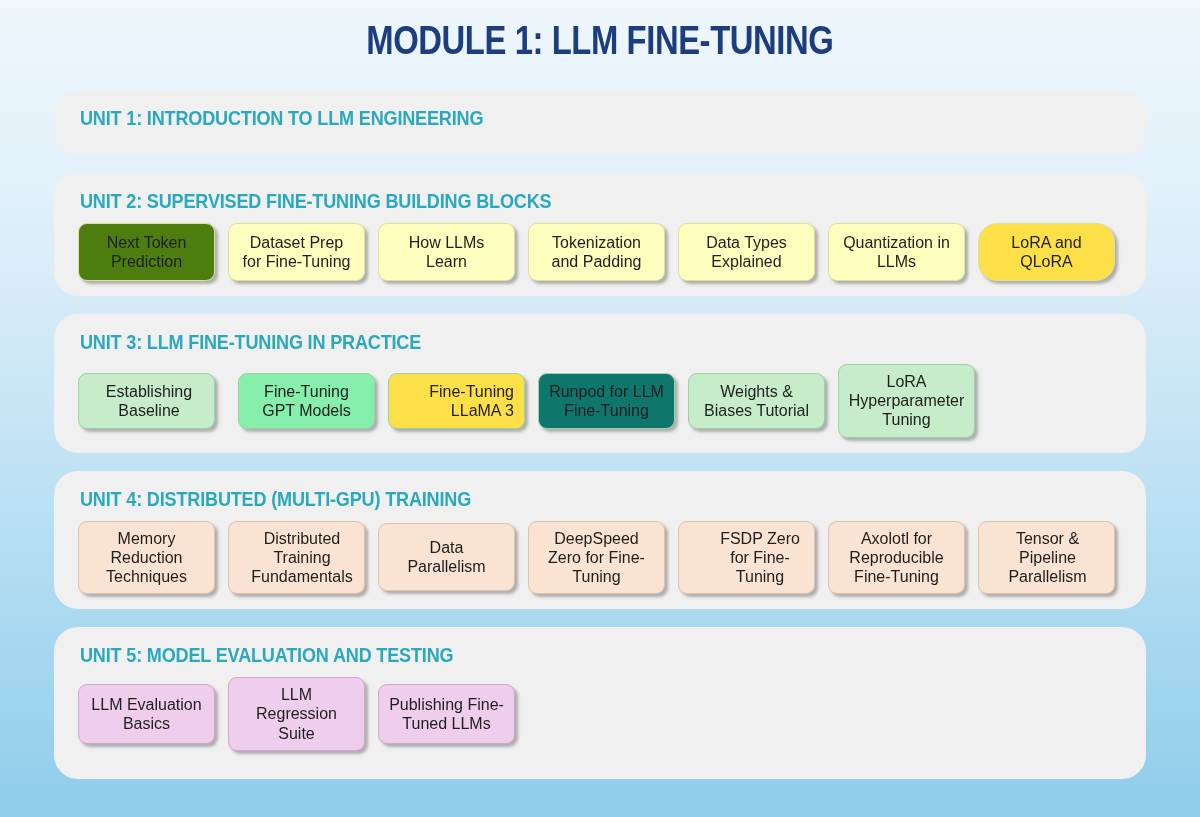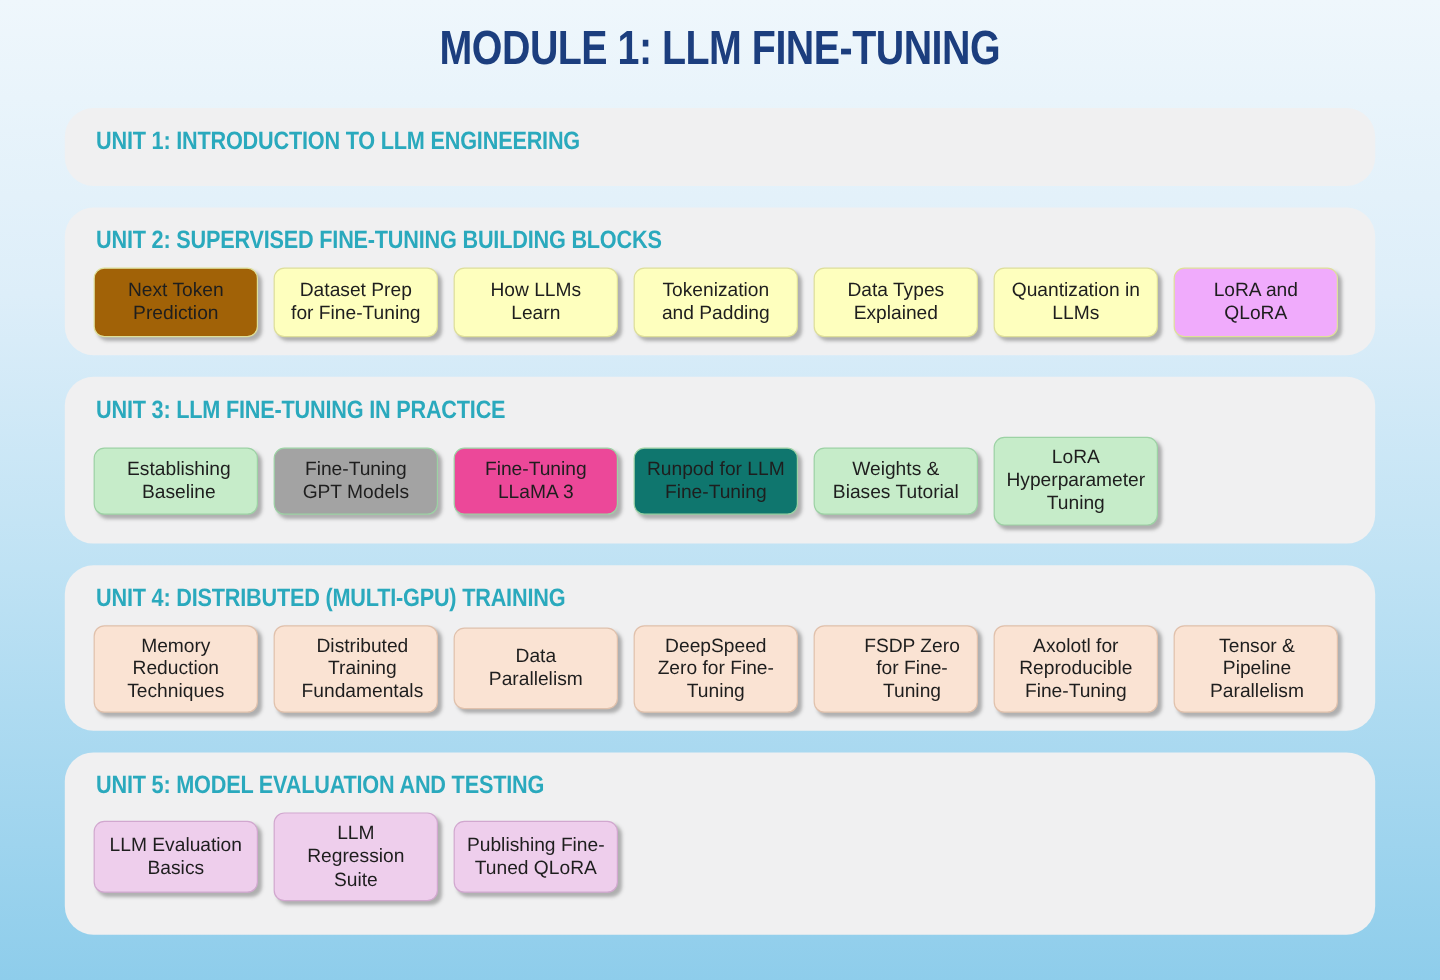--- a/index.html
+++ b/index.html
@@ -95,38 +95,38 @@
     <h2 class="unit-title">
       <span>UNIT 1: INTRODUCTION TO LLM ENGINEERING</span>
     </h2>
   </section>
 
   <section class="unit u1">
     <h2 class="unit-title">
       <span>UNIT 2: SUPERVISED FINE-TUNING BUILDING BLOCKS</span>
     </h2>
     <div class="cards">
-          <div class="card" style="background: #a16207; border-color: rgb(222, 223, 153);">Next Token Prediction</div>
+          <div class="card" style="background: #4d7c0f; border-color: rgb(222, 223, 153);">Next Token Prediction</div>
           <div class="card" style="background: rgb(254, 255, 190); border-color: rgb(222, 223, 153);">Dataset Prep for Fine-Tuning</div>
           <div class="card" style="background: rgb(254, 255, 190); border-color: rgb(222, 223, 153);">How LLMs Learn</div>
           <div class="card" style="background: rgb(254, 255, 190); border-color: rgb(222, 223, 153);">Tokenization and Padding</div>
           <div class="card" style="background: rgb(254, 255, 190); border-color: rgb(222, 223, 153);">Data Types Explained</div>
           <div class="card" style="background: rgb(254, 255, 190); border-color: rgb(222, 223, 153);">Quantization in LLMs</div>
-          <div class="card" style="background: #f0abfc; border-color: rgb(222, 223, 153);">LoRA and QLoRA</div>
+          <div class="card" style="background: #fde047; border-color: rgb(222, 223, 153); border-radius: 19px;">LoRA and QLoRA</div>
         </div>
   </section>
 
   <section class="unit u2">
     <h2 class="unit-title">
       <span>UNIT 3: LLM FINE-TUNING IN PRACTICE</span>
     </h2>
     <div class="cards">
           <div class="card" style="background: rgb(198, 236, 201); border-color: rgb(156, 210, 164); padding-left: 15px;">Establishing Baseline</div>
-          <div class="card" style="background: #a3a3a3; border-color: rgb(156, 210, 164);">Fine-Tuning GPT Models</div>
-          <div class="card" style="background: #ec4899; border-color: rgb(156, 210, 164);">Fine-Tuning LLaMA 3</div>
+          <div class="card" style="background: #86efac; border-color: rgb(156, 210, 164); margin-left: 10px;">Fine-Tuning GPT Models</div>
+          <div class="card" style="background: #fde047; border-color: rgb(156, 210, 164); text-align: right;">Fine-Tuning LLaMA 3</div>
           <div class="card" style="background: #0f766e; border-color: rgb(156, 210, 164);">Runpod for LLM Fine-Tuning</div>
           <div class="card" style="background: rgb(198, 236, 201); border-color: rgb(156, 210, 164);">Weights &amp; Biases Tutorial</div>
           <div class="card" style="background: rgb(198, 236, 201); border-color: rgb(156, 210, 164);">LoRA Hyperparameter Tuning</div>
         </div>
   </section>
 
   <section class="unit u3">
     <h2 class="unit-title">
       <span>UNIT 4: DISTRIBUTED (MULTI-GPU) TRAINING</span>
     </h2>
@@ -141,17 +141,17 @@
         </div>
   </section>
 
   <section class="unit u4">
     <h2 class="unit-title">
       <span>UNIT 5: MODEL EVALUATION AND TESTING</span>
     </h2>
     <div class="cards">
           <div class="card" style="background: rgb(238, 206, 236); border-color: rgb(209, 167, 207);">LLM Evaluation Basics</div>
           <div class="card" style="background: rgb(238, 206, 236); border-color: rgb(209, 167, 207);">LLM Regression Suite</div>
-          <div class="card" style="background: rgb(238, 206, 236); border-color: rgb(209, 167, 207);">Publishing Fine-Tuned QLoRA</div>
+          <div class="card" style="background: rgb(238, 206, 236); border-color: rgb(209, 167, 207);">Publishing Fine-Tuned LLMs</div>
         </div>
   </section>
 </div>
 </div>
 
 </body></html>

